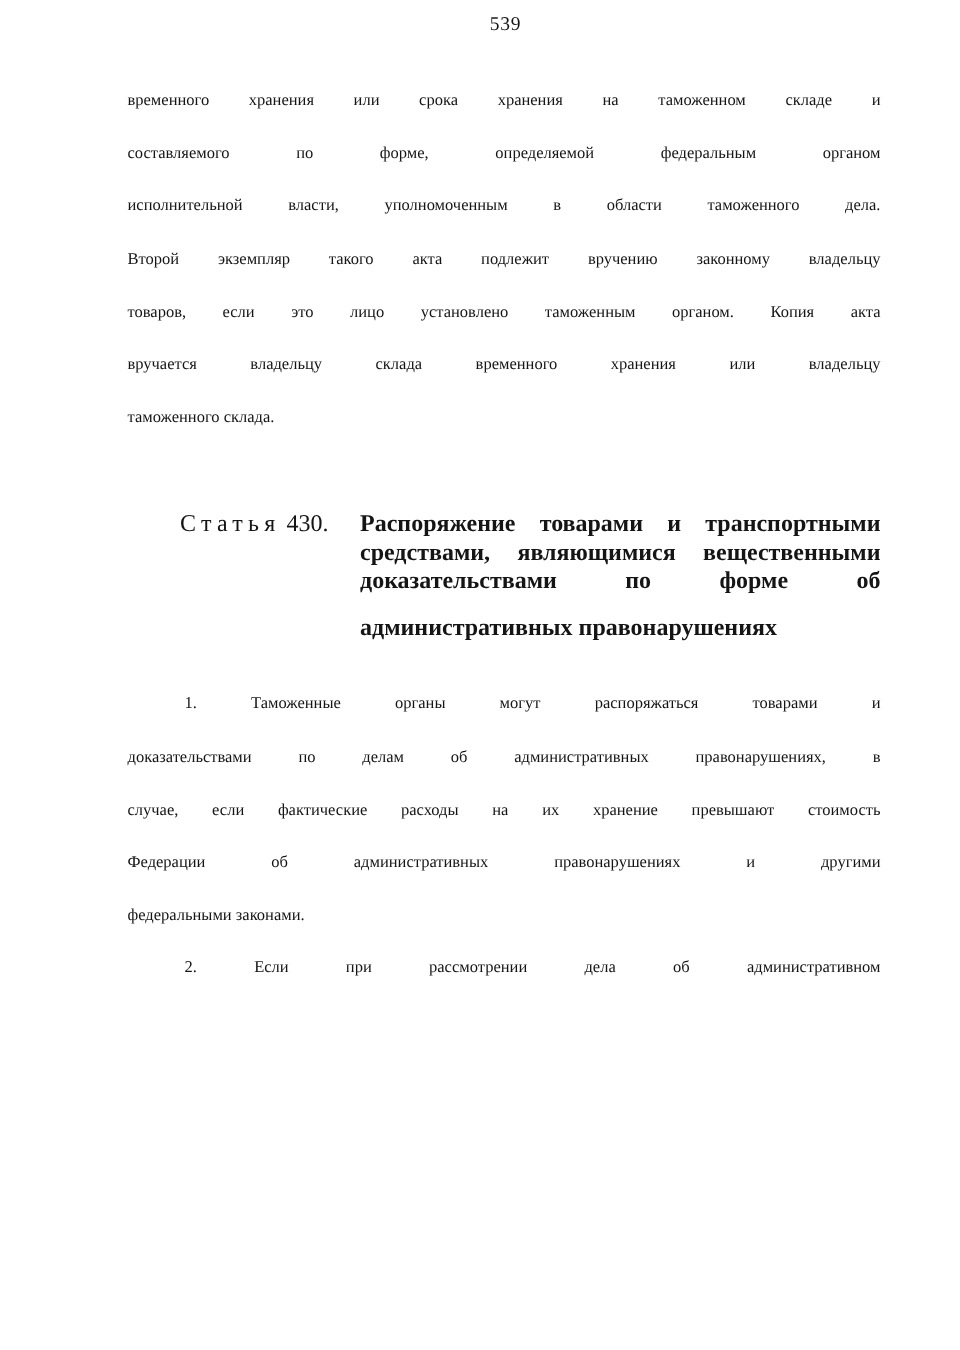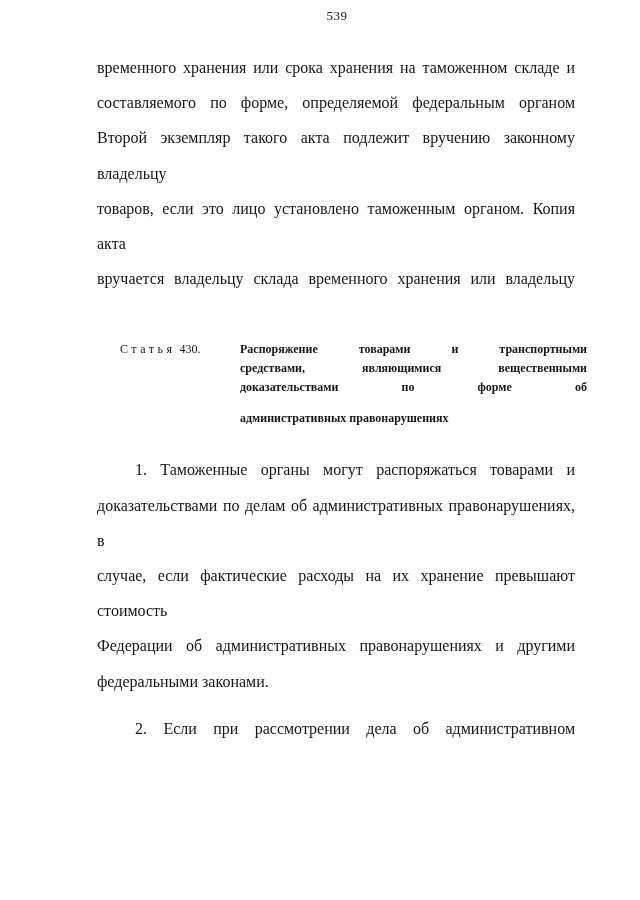--- a/index.html
+++ b/index.html
@@ -26,22 +26,22 @@
     font-size: 13px;
     letter-spacing: 0.5px;
   }
   .body {
     position: absolute;
     left: 85px;
     top: 0;
     width: 502px;
   }
   .para {
-    margin: 12px;
-    font-size: 16px;
+    margin: 0;
+    font-size: 11px;
     line-height: 35.2px;
   }
   .para.cont { margin-top: 50px; }
   .para.p1   { margin-top: 24px; }
   .para.p2   { margin-top: 0; }
   .line {
     text-align: justify;
     text-align-last: justify;
     white-space: normal;
   }
@@ -49,21 +49,21 @@
     text-align-last: left;
   }
   .line.indent {
     padding-left: 38px;
   }
   .article {
     display: flex;
     margin-top: 44px;
     padding-left: 35px;
     font-weight: bold;
-    font-size: 12px;
+    font-size: 16px;
     line-height: 19px;
   }
   .article-label {
     width: 120px;
     flex: 0 0 120px;
     font-weight: normal;
     white-space: nowrap;
   }
   .article-word { letter-spacing: 3.5px; }
   .article-num  { margin-left: 4px; }
@@ -76,23 +76,25 @@
 
 <div class="page">
 
   <div class="pagenum">539</div>
 
   <div class="body">
 
     <div class="para cont">
       <div class="line">временного хранения или срока хранения на таможенном складе и</div>
       <div class="line">составляемого по форме, определяемой федеральным органом</div>
+      <div class="line">исполнительной власти, уполномоченным в области таможенного дела.</div>
       <div class="line">Второй экземпляр такого акта подлежит вручению законному владельцу</div>
       <div class="line">товаров, если это лицо установлено таможенным органом. Копия акта</div>
       <div class="line">вручается владельцу склада временного хранения или владельцу</div>
+      <div class="line last">таможенного склада.</div>
     </div>
 
     <div class="article">
       <div class="article-label">
         <span class="article-word">Статья</span><span class="article-num">430.</span>
       </div>
       <div class="article-title">
         <div class="line">Распоряжение товарами и транспортными</div>
         <div class="line">средствами, являющимися вещественными</div>
         <div class="line">доказательствами по форме об</div>

